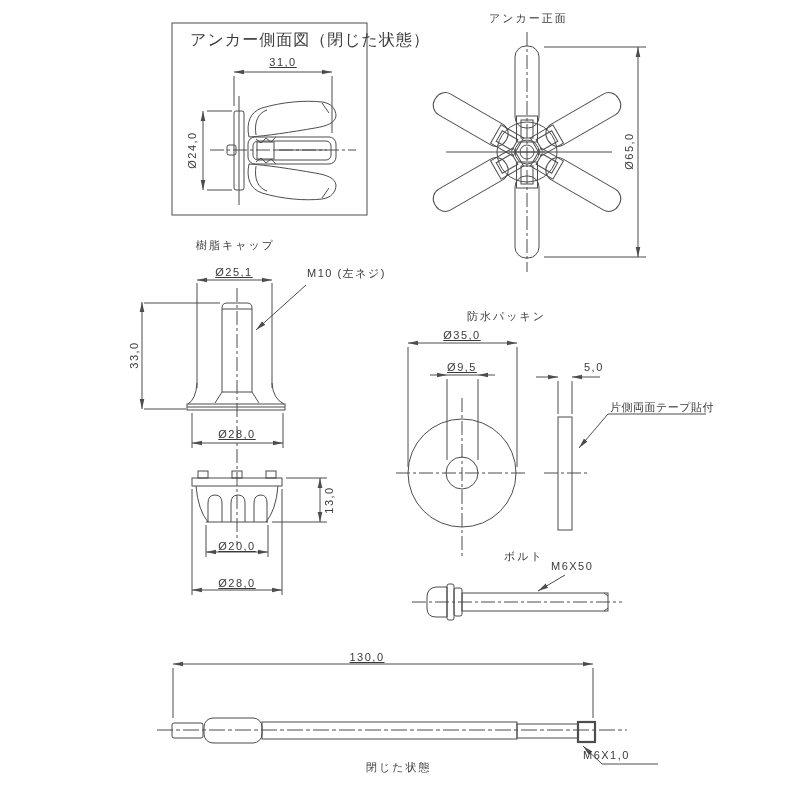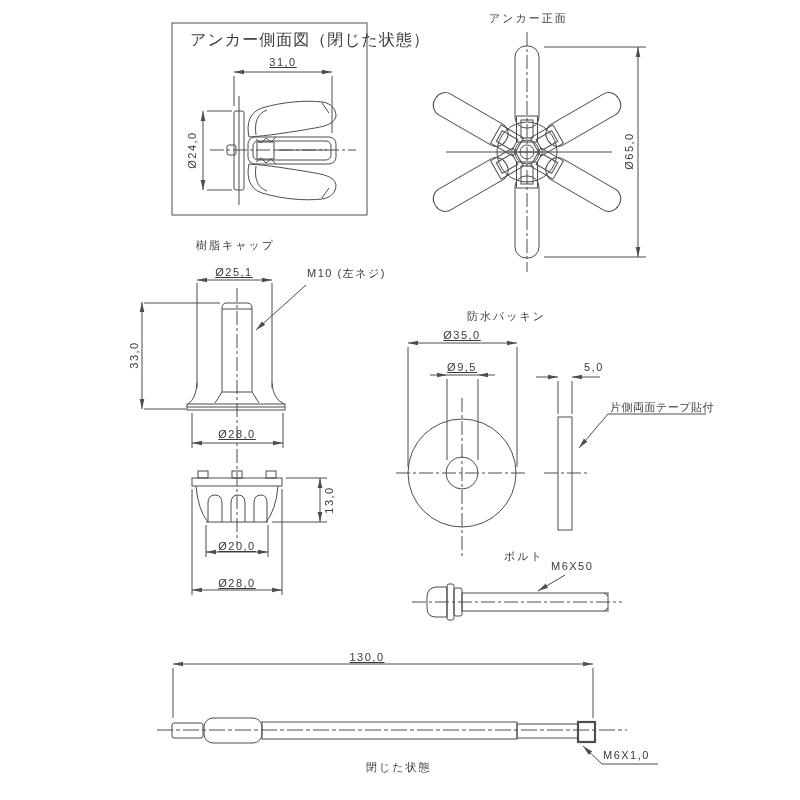--- a/index.html
+++ b/index.html
@@ -251,15 +251,15 @@
 <div class="lbl s11 ctr" style="left:462px;top:329px">Ø35,0</div>
 <div class="lbl s11 ctr" style="left:462px;top:361px">Ø9,5</div>
 <div class="lbl s11" style="left:584px;top:361px">5,0</div>
 <div class="lbl s9" style="left:610px;top:401px">片側両面テープ貼付</div>
 
 <div class="lbl s13" style="left:504px;top:550px">ボルト</div>
 <div class="lbl s11" style="left:551px;top:560px">M6X50</div>
 
 <div class="lbl s11 ctr" style="left:367px;top:651px">130,0</div>
 <div class="lbl s13" style="left:366px;top:761px">閉じた状態</div>
-<div class="lbl s11" style="left:603px;top:749px">M6X1,0</div>
+<div class="lbl s11" style="left:583px;top:749px">M6X1,0</div>
 
 </div>
 
 </body></html>

